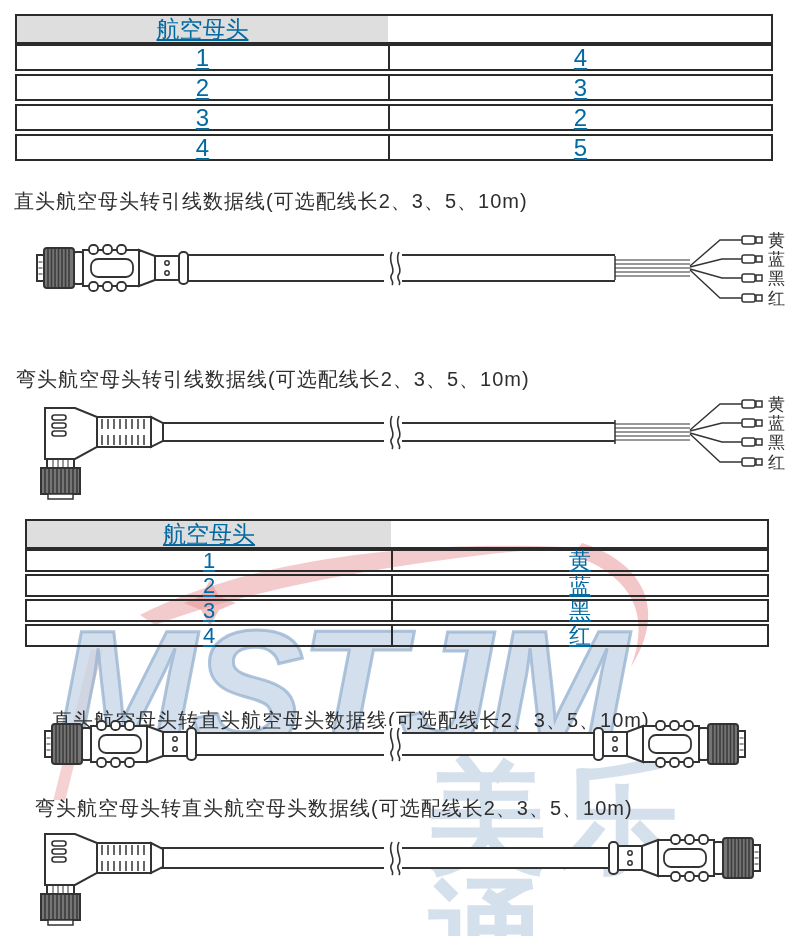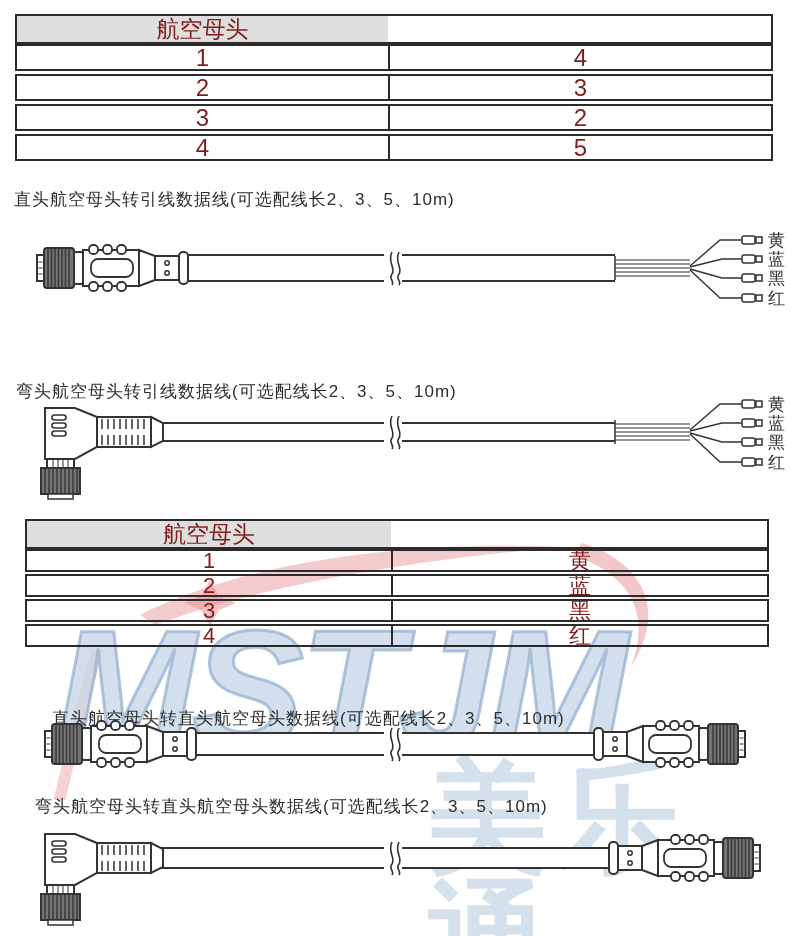--- a/index.html
+++ b/index.html
@@ -27,32 +27,32 @@
   .wm-swoosh{position:absolute;left:85px;top:525px;}
   
   .tbl{position:absolute;z-index:1;}
   .t1{left:15px;top:14px;width:758px;}
   .t2{left:25px;top:519px;width:744px;}
   .t-row{display:flex;border:2px solid #2b2b2b;background:transparent;}
   .t-row + .t-row{margin-top:3px;}
   .t2 .t-row + .t-row{margin-top:2px;}
   .t-head .t-cell{background:#dedede;}
   .t-cell{display:flex;align-items:center;justify-content:center;
-    font-size:23px;line-height:1;color:#7f1d1d;}
+    font-size:23px;line-height:1;color:#0369a1;text-decoration:underline;}
   .c1{width:49.2%;}
   .c2{flex:1;border-left:2px solid #2b2b2b;}
   .t1 .t-head .t-cell{height:26px;}
   .t1 .t-body .t-cell{height:23px;font-size:24px;}
   .t2 .t-head .t-cell{height:26px;}
   .t2 .t-body .t-cell{height:19px;font-size:22px;}
   
-  .title{position:absolute;z-index:1;font-size:17px;letter-spacing:1px;
+  .title{position:absolute;z-index:1;font-size:20px;letter-spacing:1px;
     color:#2e2e2e;white-space:nowrap;}
   .title-1{left:14px;top:188px;}
-  .title-2{left:16px;top:380px;text-align:center;}
+  .title-2{left:16px;top:366px;text-align:center;}
   .title-3{left:52px;top:681px;margin-top:26px;}
   .title-4{left:35px;top:795px;}
   
   .diag{position:absolute;z-index:1;}
   .d1{left:30px;top:228px;}
   .d2{left:30px;top:395px;}
   .d3{left:30px;top:710px;}
   .d4{left:30px;top:818px;}
   .lead-label{font-size:17px;fill:#2f2f2f;font-family:"Liberation Sans","DejaVu Sans",sans-serif;}
 </style>

